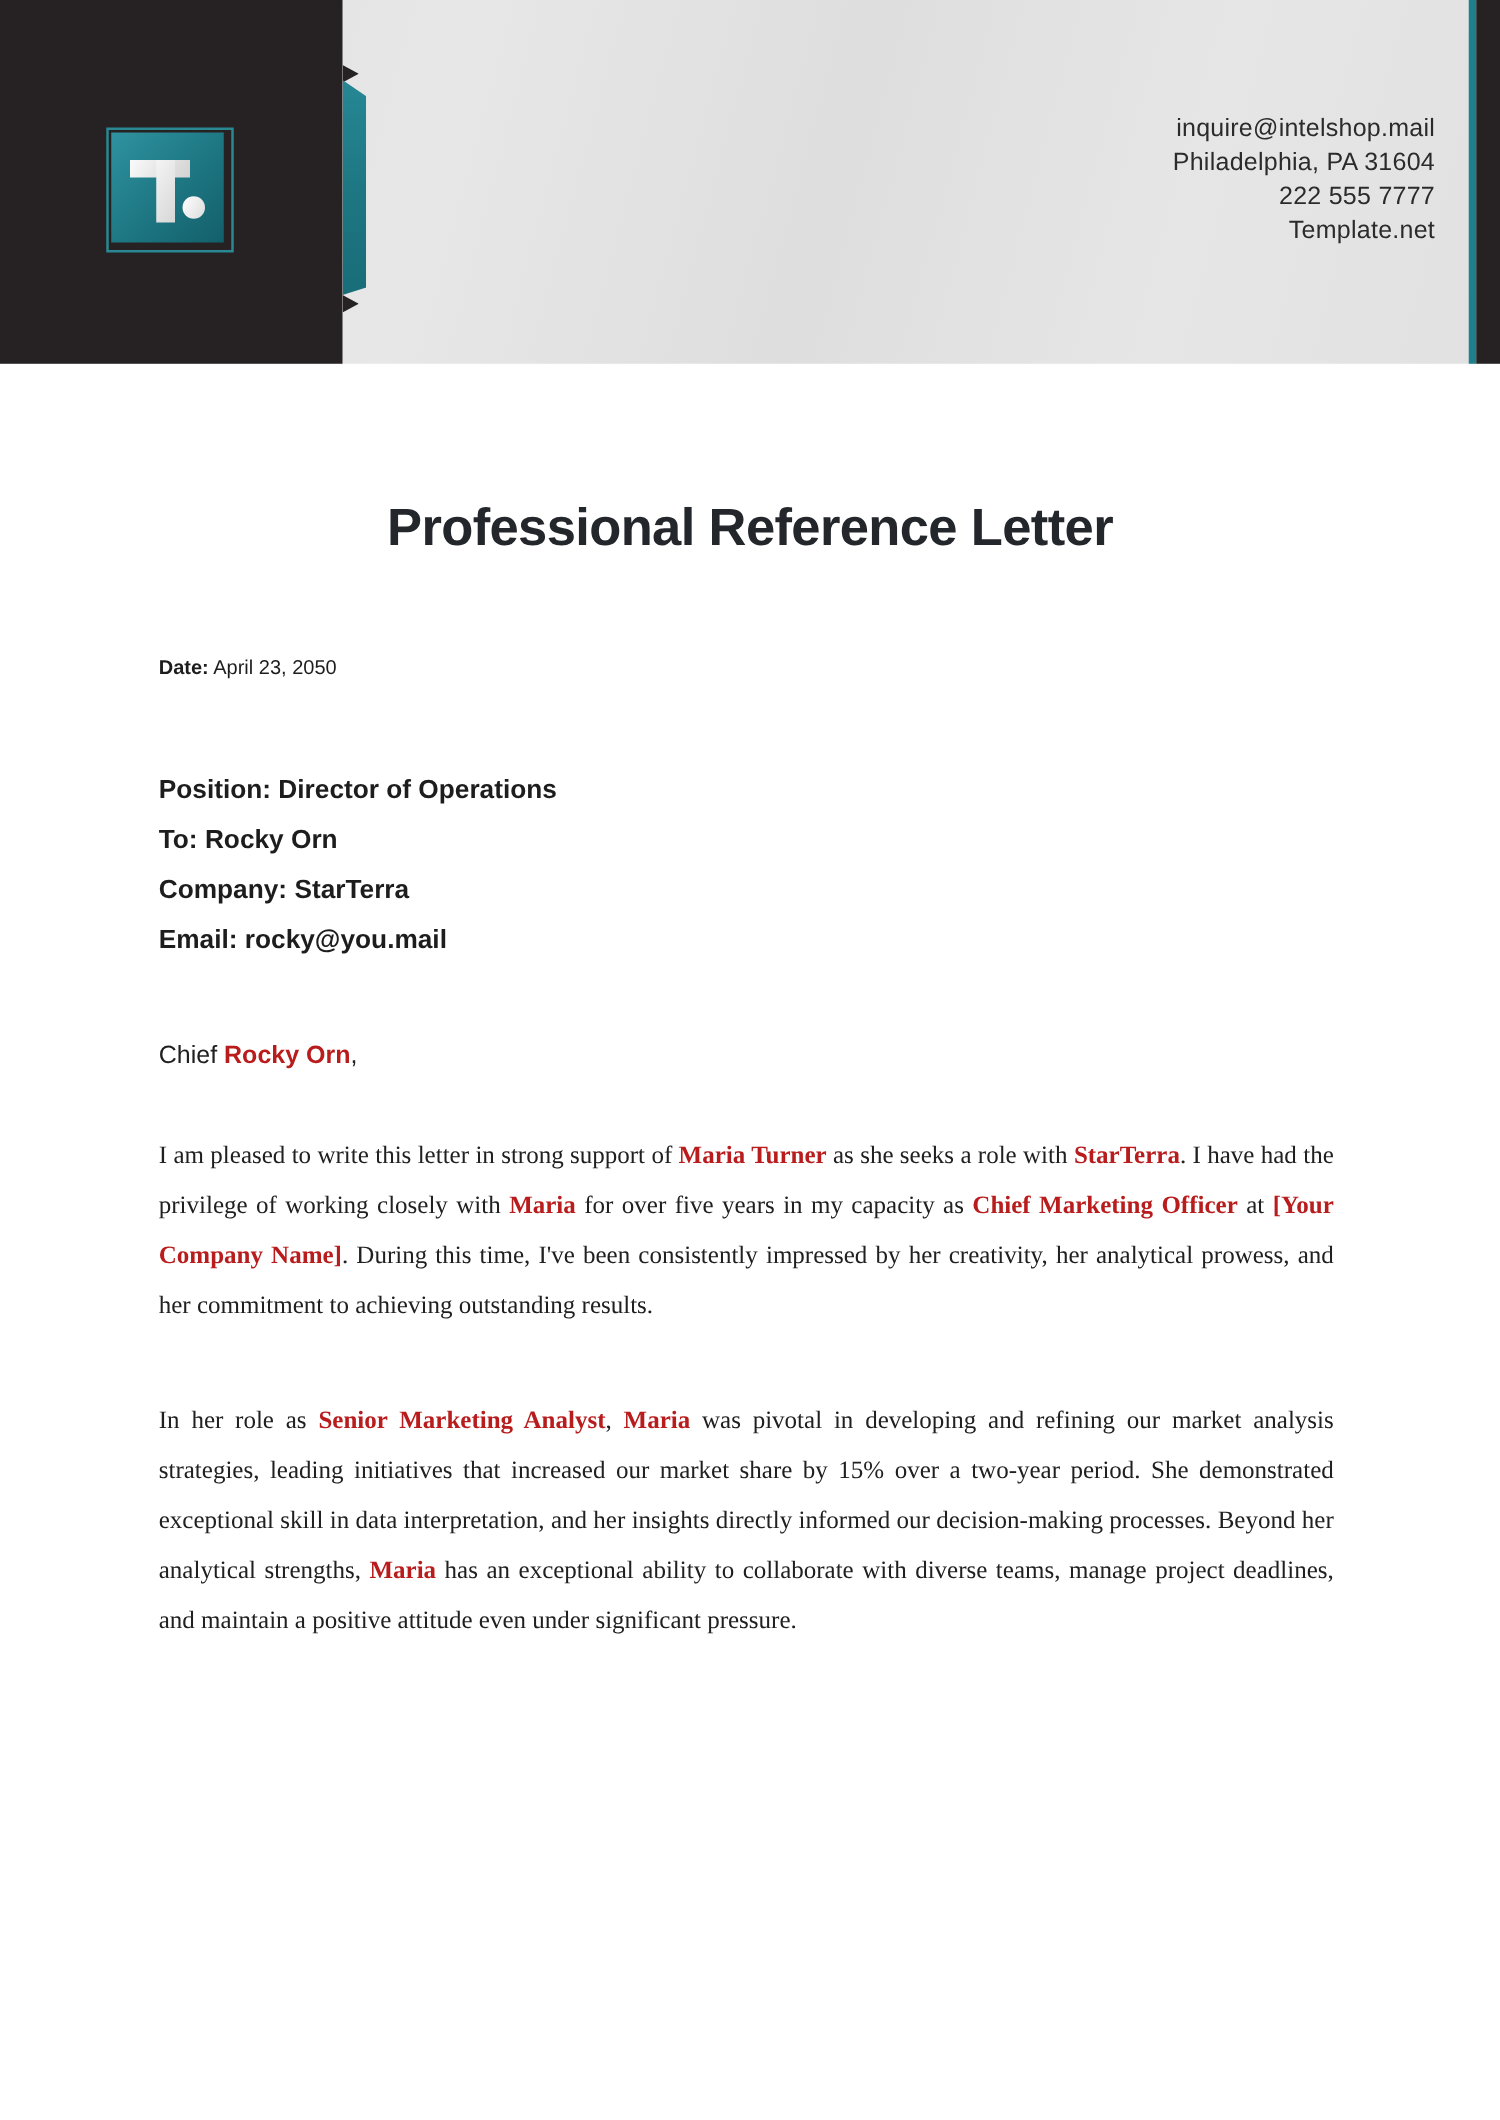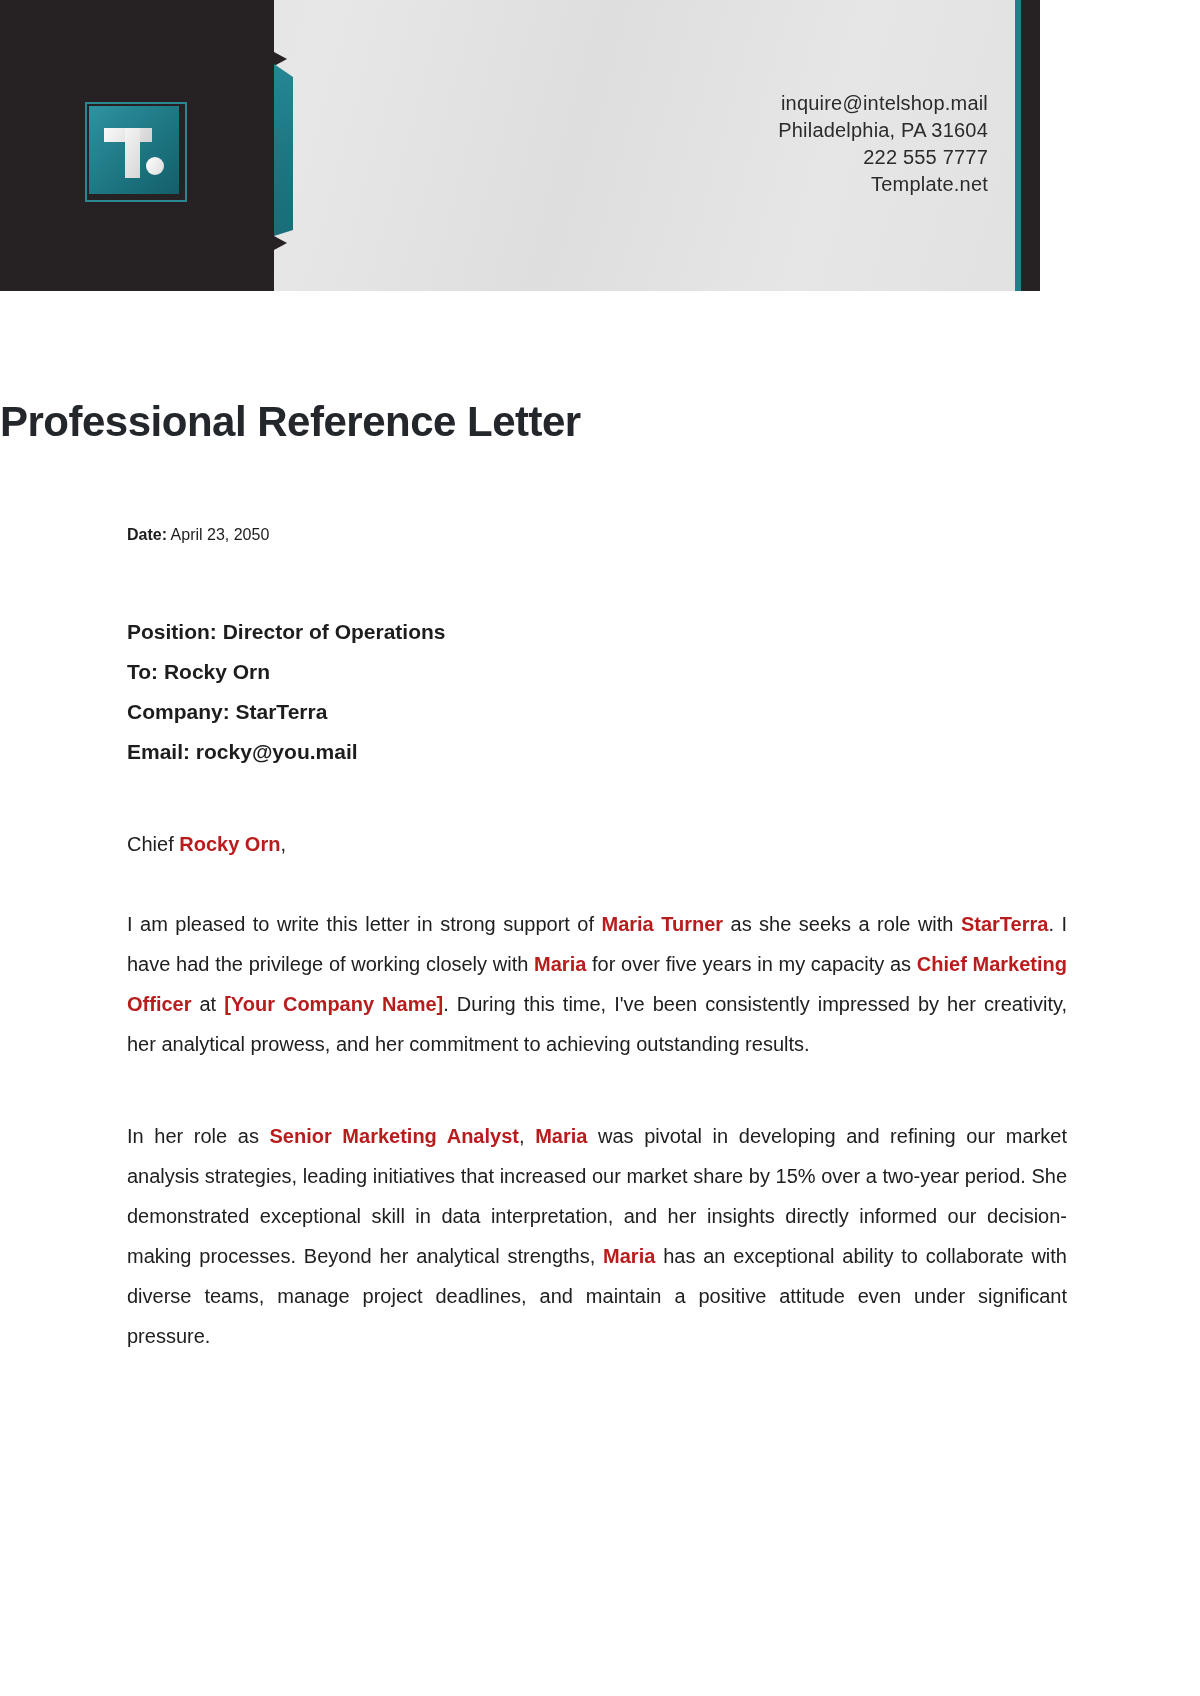--- a/index.html
+++ b/index.html
@@ -6,21 +6,21 @@
   body {
     width:1200px; height:1696px;
     background:#ffffff;
     font-family:"Liberation Sans","DejaVu Sans",sans-serif;
     color:#202020;
   }
   .page { position:relative; width:1200px; height:1696px; overflow:hidden; background:#ffffff; }
 
   
   .header {
-    position:relative; width:1040px; height:291px;
+    position:relative; width:1200px; height:291px;
     background:linear-gradient(105deg,#e1e1e1 0%,#e7e7e7 30%,#dedede 55%,#e6e6e6 78%,#e1e1e1 100%);
   }
   .header-dark-left { position:absolute; left:0; top:0; width:274px; height:291px; background:#262223; }
   .strip-dark-right { position:absolute; right:0; top:0; width:19px; height:291px; background:#262223; }
   .strip-teal-right { position:absolute; right:19px; top:0; width:6px; height:291px; background:#1f7f8b; }
 
   .ribbon-left {
     position:absolute; left:274px; top:64px; width:19px; height:172px;
     background:linear-gradient(180deg,#268794 0%,#1d7682 55%,#186d78 100%);
     clip-path:polygon(0 0,100% 7.5%,100% 96.5%,0 100%);
@@ -45,29 +45,29 @@
   .logo-t-dot  { position:absolute; left:57px; top:51px; width:18px; height:18px; border-radius:50%;
                  background:linear-gradient(120deg,#ffffff,#dcdcdc); }
 
   .contact {
     position:absolute; right:52px; top:90px;
     text-align:right; font-size:20px; line-height:27px; color:#2b2b2b; letter-spacing:0.2px;
   }
 
   
   .title {
-    margin:106px 0 0 0; text-align:left;
+    margin:106px 0 0 0; text-align:center;
     font-size:42px; font-weight:700; letter-spacing:-0.5px; line-height:50px; color:#23262b;
   }
   .content { padding:0 133px 0 127px; }
   .date-line { margin-top:68px; font-size:16px; line-height:40px; color:#1d1d1d; }
   .date-line b { font-weight:700; }
   .recipient { margin-top:57px; font-size:21px; font-weight:700; line-height:40px; color:#1d1d1d; }
   .salutation { margin-top:52px; font-size:20px; line-height:40px; }
-  .para { font-size:20px; line-height:40px; text-align:justify; text-justify:inter-word; color:#202020; }
+  .para { font-size:20px; line-height:40px; text-align:justify; text-justify:inter-word; color:#202020;font-family:Liberation Serif, serif; }
   .para-1 { margin-top:40px; }
   .para-2 { margin-top:52px; }
   .salutation b, .para b { font-weight:700; color:#b91c1c; }
 </style>
 </head>
 <body>
 
 <div class="page">
 
   <div class="header">

